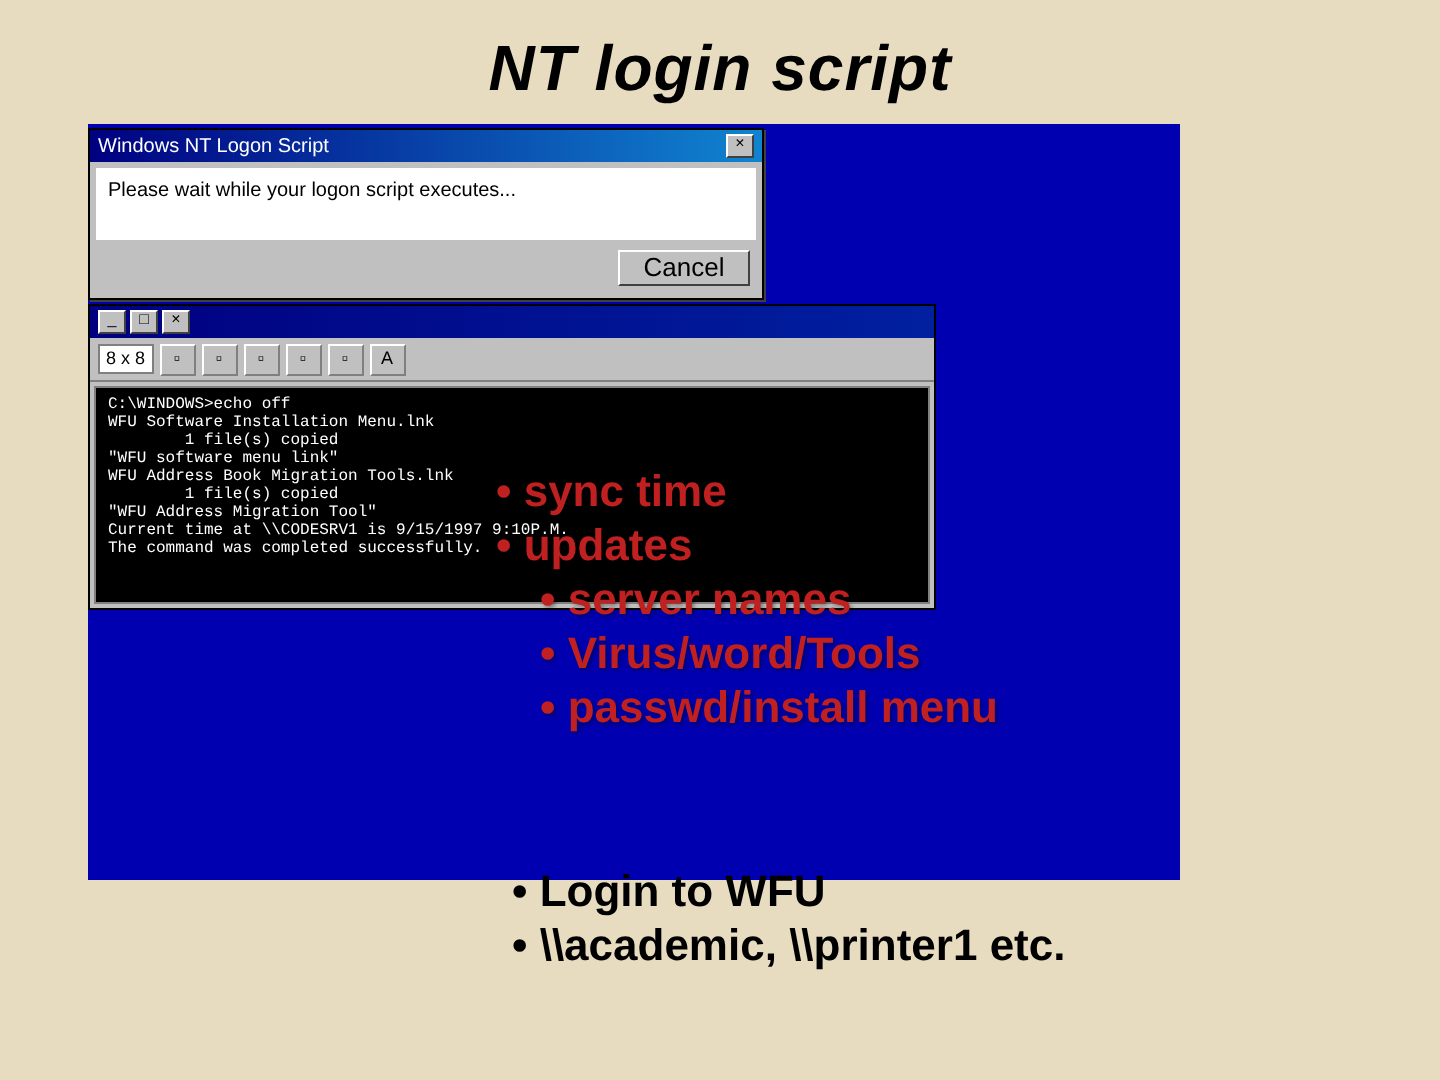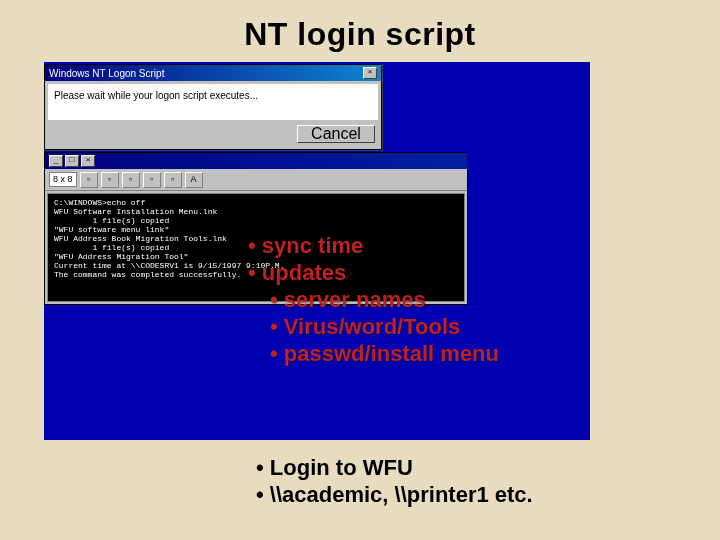--- a/index.html
+++ b/index.html
@@ -11,20 +11,21 @@
     position: relative;
     overflow: hidden;
   }
   .slide-title {
     font-size: 32px;
     font-weight: 900;
     color: #000;
     text-align: center;
     padding-top: 16px;
     letter-spacing: 0.5px;
+    font-style: italic;
   }
   .blue-area {
     position: absolute;
     left: 44px;
     top: 62px;
     width: 546px;
     height: 378px;
     background: #0000b0;
   }
   
@@ -68,27 +69,27 @@
     font-size: 10px;
     color: #000;
     height: 36px;
   }
   .dialog1-footer {
     display: flex;
     justify-content: flex-end;
     padding: 2px 6px 6px 6px;
   }
   .cancel-btn {
-    width: 78px;
+    width: 66px;
     height: 18px;
     background: #c0c0c0;
     border: 1px solid #fff;
     border-right-color: #404040;
     border-bottom-color: #404040;
-    font-size: 16px;
+    font-size: 13px;
     text-align: center;
     line-height: 16px;
   }
   
   .console-win {
     position: absolute;
     left: 44px;
     top: 152px;
     width: 424px;
     background: #c0c0c0;
@@ -164,21 +165,21 @@
     color: #c02020;
     font-size: 22px;
     font-weight: 900;
     line-height: 27px;
     text-shadow: 1px 1px 2px rgba(0,0,0,0.4);
   }
   .bullets1 .indent { padding-left: 22px; }
   .bullets2 {
     position: absolute;
     left: 256px;
-    top: 454px;
+    top: 432px;
     color: #000;
     font-size: 22px;
     font-weight: 900;
     line-height: 27px;
   }
   .bullet-row::before {
     content: "• ";
   }
 </style>
 </head>

